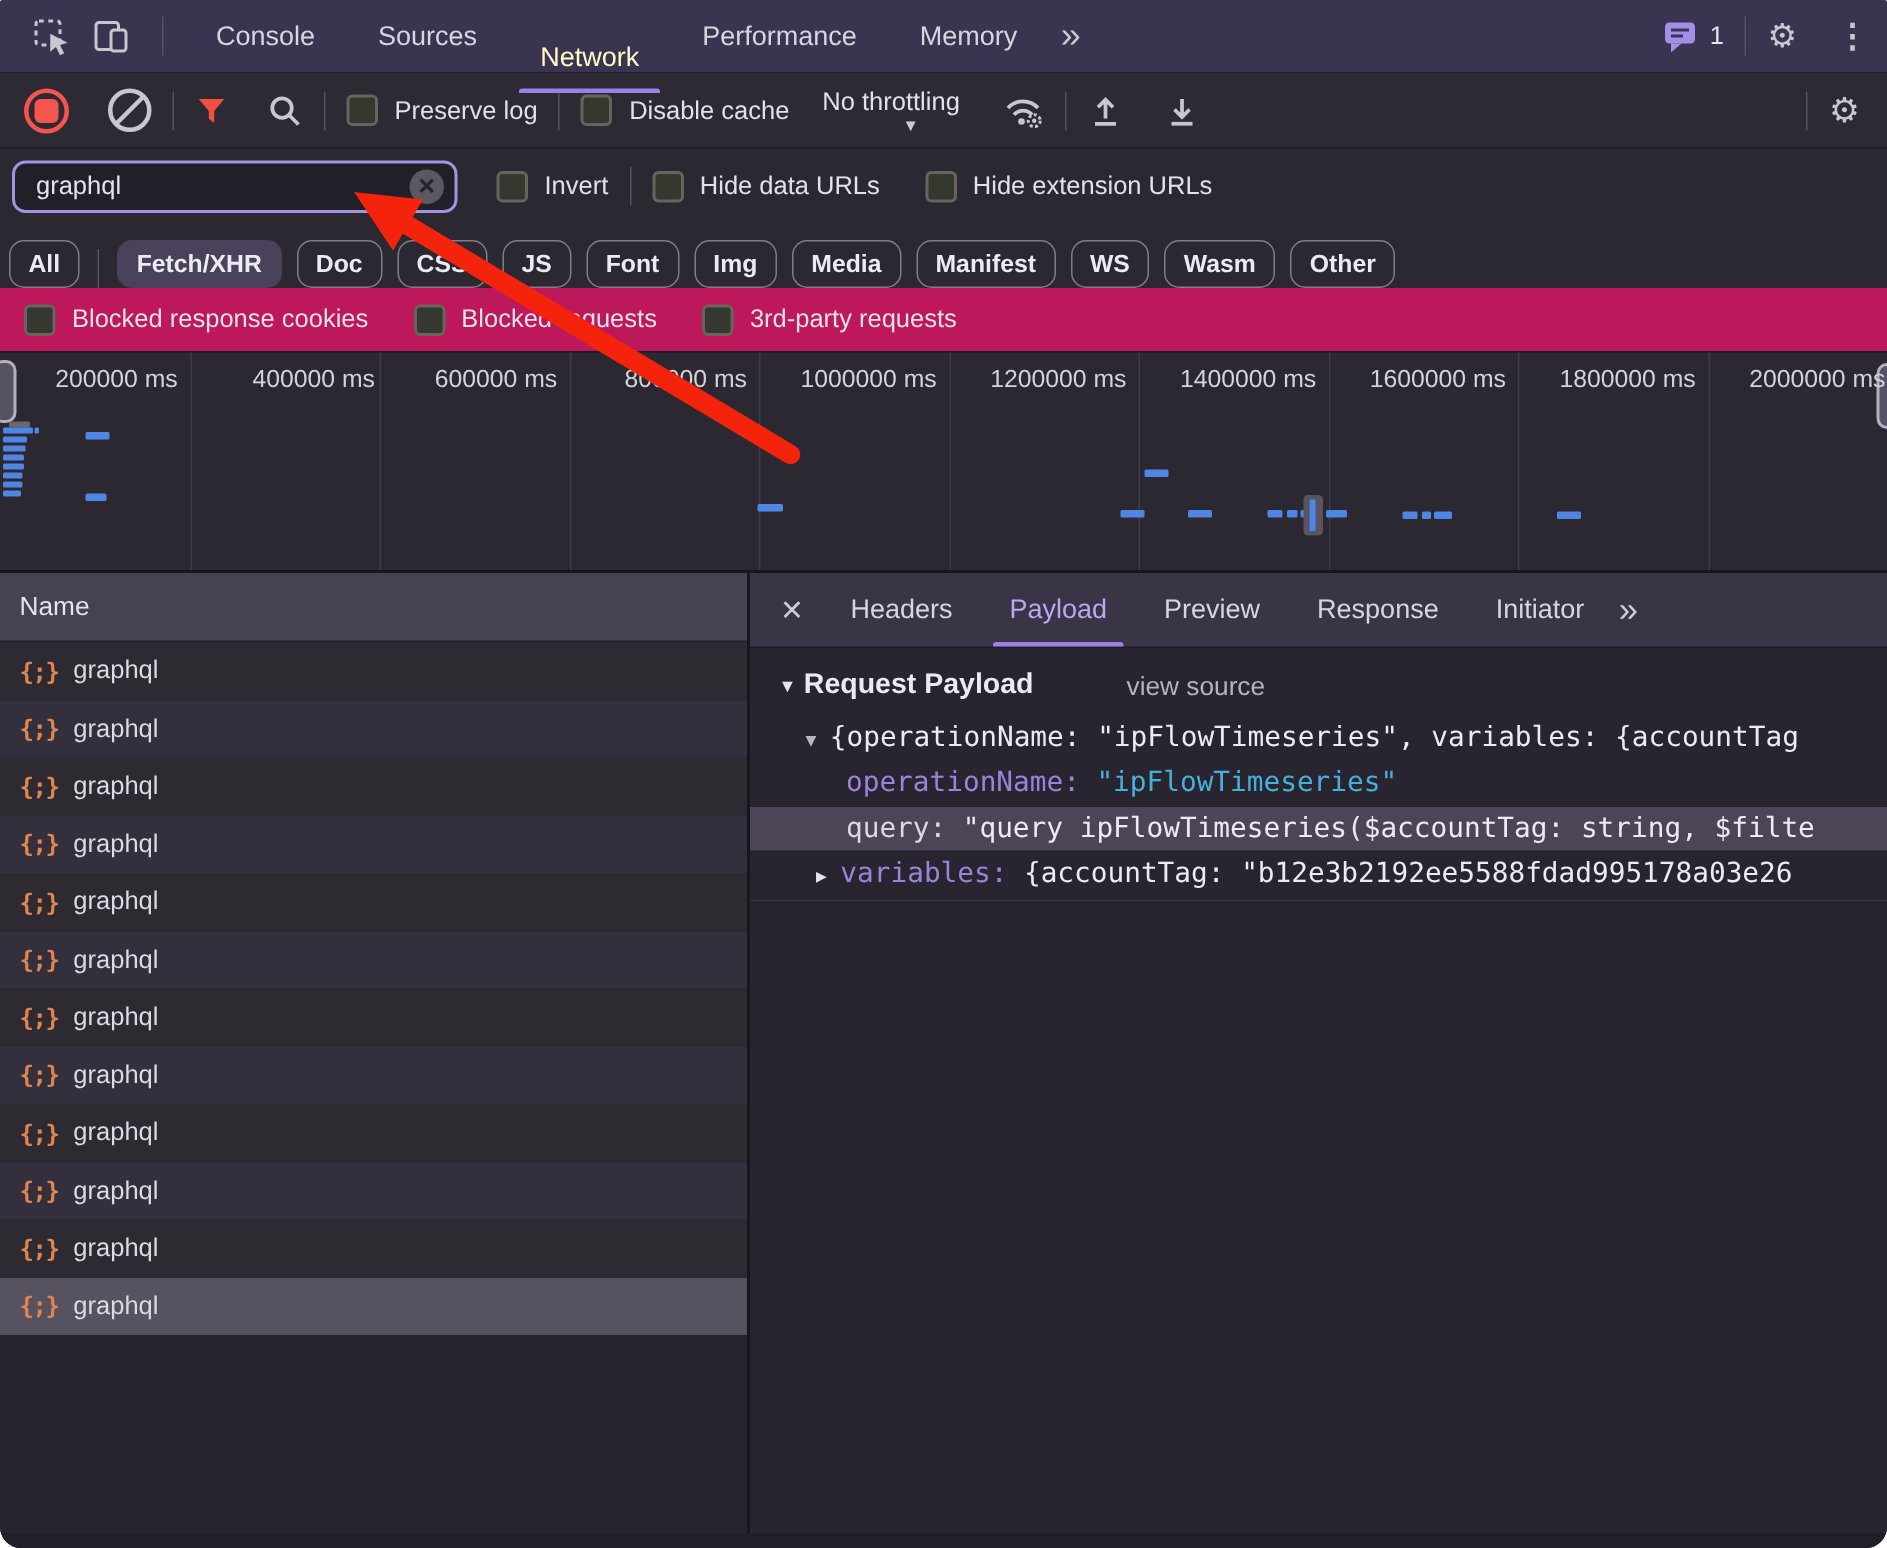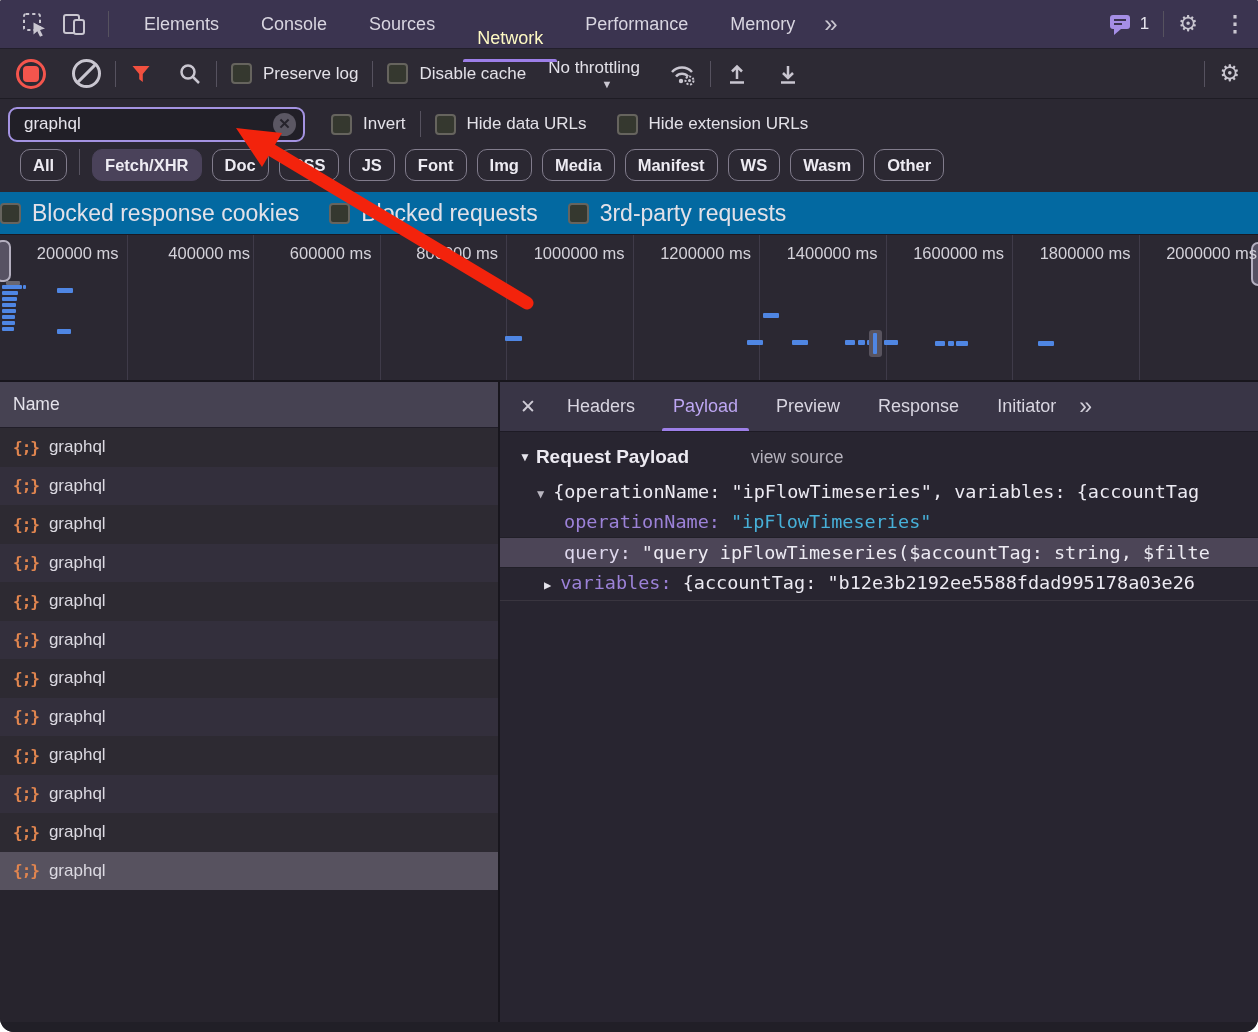--- a/index.html
+++ b/index.html
@@ -29,28 +29,28 @@
   .ctr{display:flex;align-items:center;}
   .caret{font-size:11px;color:#cac7d1;margin-left:26px;}
 
   
   .filterrow{height:50px;background:#2b2832;display:flex;align-items:center;padding-left:8px;font-size:17px;}
   .filter-box{width:297px;height:35px;border:2px solid #a493e2;border-radius:9px;background:#211f27;display:flex;align-items:center;padding:0 7px 0 12px;box-sizing:border-box;margin-right:26px;}
   .filter-box input{flex:1;background:transparent;border:none;outline:none;color:#e6e4ec;font-size:17px;font-family:"Liberation Sans",sans-serif;min-width:0;}
   .clearbtn{width:23px;height:23px;border-radius:50%;background:#5b5763;color:#26232c;font-size:15px;display:flex;align-items:center;justify-content:center;flex:0 0 auto;font-weight:700;}
 
   
-  .chiprow{height:43px;background:#2b2832;display:flex;align-items:flex-start;padding-left:20px;gap:10px;}
+  .chiprow{height:43px;background:#2b2832;display:flex;align-items:flex-end;padding-left:6px;gap:10px;}
   .chip{height:32px;padding:0 12px;border:1.5px solid #817c8c;border-radius:10px;background:transparent;color:#edebf2;
         font-size:16.5px;font-weight:700;font-family:"Liberation Sans",sans-serif;display:flex;align-items:center;}
   .chip.active{background:#4a425a;border-color:#4a425a;}
   .chiprow .vsep{margin:0 2px;}
 
   
-  .cbrow{height:42px;background:#0369a1;display:flex;align-items:center;padding-left:0;font-size:23px;}
+  .cbrow{height:42px;background:#be185d;display:flex;align-items:center;padding-left:16px;font-size:17px;}
   .cbrow .ctr{margin-right:30px;}
 
   
   .overview{position:relative;height:148px;background:#2b2832;border-top:1px solid #1b1922;border-bottom:2px solid #18161d;overflow:hidden;box-sizing:border-box;}
   .tick{position:absolute;top:9px;font-size:16.5px;color:#d4d2da;transform:translateX(-100%);white-space:nowrap;}
   .gridline{position:absolute;top:0;bottom:0;width:1px;background:#3f3b49;}
   .tbar{position:absolute;border-radius:1px;}
   .tbar.blue{background:#4f86e3;}
   .tbar.grey{background:#6a6770;}
   .marker{position:absolute;background:#59545f;border-radius:3px;}
@@ -114,21 +114,20 @@
       </svg>
     </span>
     <span class="ico">
       <svg width="27" height="27" viewBox="0 0 27 27">
         <rect x="3" y="4" width="15" height="18" rx="2" fill="none" stroke="#c9c6d0" stroke-width="2"></rect>
         <rect x="13" y="9" width="10" height="14" rx="2" fill="#3b3450" stroke="#c9c6d0" stroke-width="2"></rect>
       </svg>
     </span>
     <div class="vsep"></div>
     <div id="main-tabs">
-        <div class="tab">Elements</div>
         <div class="tab">Console</div>
         <div class="tab">Sources</div>
         <div class="tab active">Network</div>
         <div class="tab">Performance</div>
         <div class="tab">Memory</div>
       </div>
     <span class="glyph" style="font-size:24px;margin-left:8px;">»</span>
     <div class="topbar-right">
       <span style="display:flex;align-items:center;">
         <svg width="24" height="23" viewBox="0 0 24 23">

